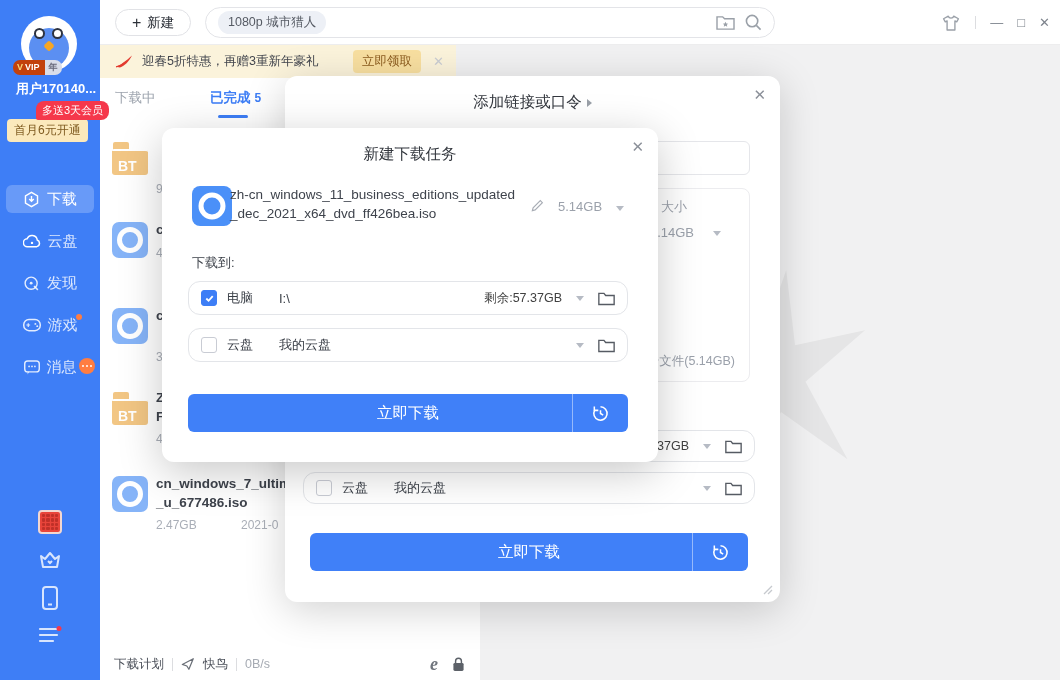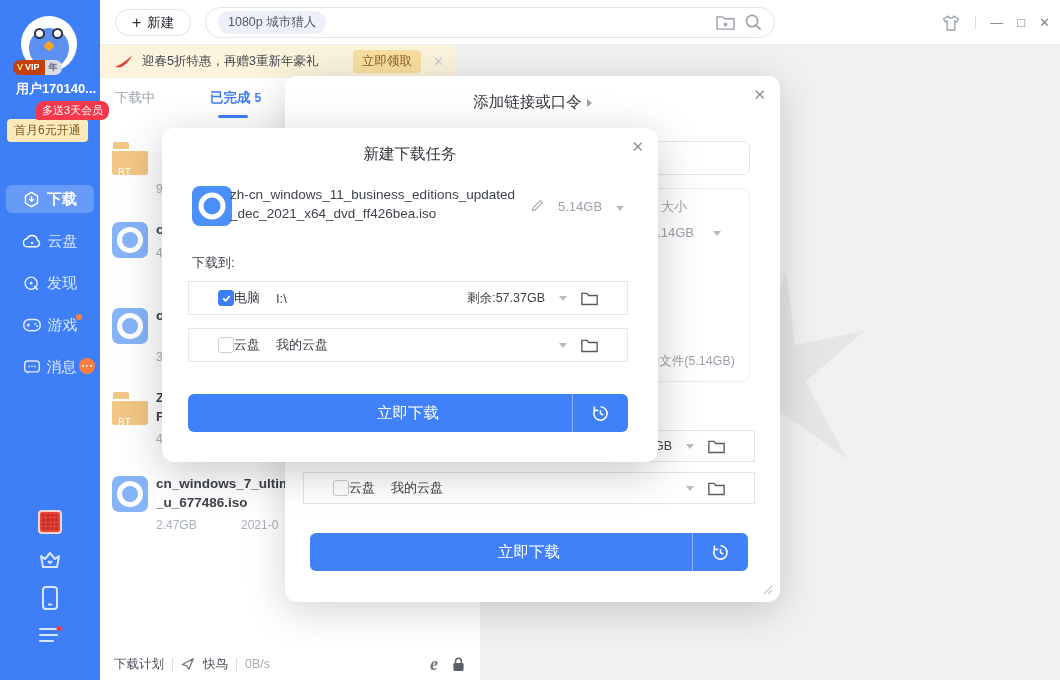--- a/index.html
+++ b/index.html
@@ -14,21 +14,21 @@
   .bird-eye { position:absolute; top:12px; width:11px; height:11px; border-radius:50%; background:#fff; border:2.5px solid #2e3340; }
   .bird-beak { position:absolute; left:24px; top:26px; width:8px; height:8px; background:#f6a623; transform:rotate(45deg); border-radius:2px; }
   .vip-badge { left:13px; top:60px; height:15px; display:flex; font-size:9px; font-weight:bold; line-height:15px; }
   .vip-main { background:#c2410c; color:#fff; border-radius:7px 0 0 7px; padding:0 5px 0 4px; }
   .vip-main .v { color:#f8d878; margin-right:2px; }
   .vip-year { background:#d9dde9; color:#667; border-radius:0 7px 7px 0; padding:0 4px; }
   .username { left:0; top:80px; width:112px; text-align:center; color:#fff; font-size:13px; font-weight:bold; }
   .badge-red { left:36px; top:101px; background:#f5384b; color:#fff; font-size:11px; padding:2px 6px; border-radius:8px 8px 8px 2px; white-space:nowrap; z-index:2; }
   .badge-yellow { left:7px; top:119px; background:#fbe9bc; color:#7e5a1f; font-size:12px; padding:3px 7px; border-radius:4px; white-space:nowrap;text-align:right; }
   .nav-item { left:6px; width:88px; height:28px; display:flex; align-items:center; justify-content:center; gap:7px; color:rgba(255,255,255,.82); font-size:15px; border-radius:6px; }
-  .nav-item.active { background:rgba(255,255,255,.22); color:#fff; font-weight:bold;justify-content:center; }
+  .nav-item.active { background:rgba(255,255,255,.22); color:#fff; font-weight:normal;justify-content:center; }
   .nav-item svg { flex:0 0 auto; }
   .dot-orange { position:absolute; width:6px; height:6px; border-radius:50%; background:#ff7d41; }
   .msg-badge { position:absolute; right:-1px; top:5px; width:16px; height:16px; border-radius:50%; background:#ff7d41; display:flex; align-items:center; justify-content:center; }
   .msg-badge i { width:2.5px; height:2.5px; border-radius:50%; background:#fff; margin:0 0.8px; }
   .side-ico { left:0; width:100px; display:flex; justify-content:center; }
   .red-grid { width:24px; height:24px; background:#e8443a; border:2px solid #f3d7cf; border-radius:4px; display:grid; grid-template-columns:repeat(4,1fr); grid-template-rows:repeat(4,1fr); gap:1px; padding:2px; }
   .red-grid i { background:#c03028; border-radius:1px; }
 
   
   .toolbar { left:100px; top:0; width:960px; height:45px; background:#fff; border-bottom:1px solid #ededee; z-index:2; }
@@ -58,40 +58,40 @@
   .tab-underline { position:absolute; left:118px; top:37px; width:30px; height:3px; border-radius:2px; background:#3d7ef6; }
 
   
   .task { left:0; width:380px; height:60px; }
   .t-icon { position:absolute; left:12px; top:0; width:36px; height:36px; }
   .iso-icon { border-radius:7px; background:#86b4f8; }
   .iso-icon:after { content:""; position:absolute; left:50%; top:50%; width:16px; height:16px; transform:translate(-50%,-50%); border:5px solid #fff; border-radius:50%; }
   .folder-bt { }
   .folder-bt .tab { position:absolute; left:1px; top:2px; width:16px; height:9px; background:#f2c684; border-radius:2px 2px 0 0; }
   .folder-bt .body { position:absolute; left:0; top:9px; width:36px; height:26px; background:#f2c684; border-radius:2px 3px 3px 3px; border-top:2px solid #fff; }
-  .folder-bt .bt { position:absolute; left:6px; top:18px; color:#fff; font-size:10px; font-weight:normal;margin-top:9px; }
+  .folder-bt .bt { position:absolute; left:6px; top:18px; color:#fff; font-size:14px; font-weight:bold; }
   .t-l1 { position:absolute; left:56px; top:0; font-size:13.5px; font-weight:bold; color:#3e434c; white-space:nowrap; }
   .t-l2 { position:absolute; left:56px; top:19px; font-size:13.5px; font-weight:bold; color:#3e434c; white-space:nowrap; }
   .t-size { position:absolute; left:56px; top:42px; font-size:12px; color:#a9aeb7; white-space:nowrap; }
   .t-date { position:absolute; left:141px; top:42px; font-size:12px; color:#a9aeb7; white-space:nowrap; }
 
   
   .statusbar { left:0; top:603px; width:380px; height:32px; background:#fff; display:flex; align-items:center; padding:0 14px; gap:8px; font-size:12.5px; color:#4a4f58; }
   .status-speed { color:#a6abb3; }
   .status-right { margin-left:auto; display:flex; align-items:center; gap:13px; }
   .ie-e { font-family:"Liberation Serif","DejaVu Serif",serif; font-style:italic; font-weight:bold; font-size:18px; color:#70757d; line-height:1; }
 
   
   .dialog { background:#fff; border-radius:12px; box-shadow:0 8px 40px rgba(0,0,0,.18); }
   .add-dialog { left:285px; top:76px; width:495px; height:526px; z-index:10; }
   .modal { left:162px; top:128px; width:496px; height:334px; z-index:20; box-shadow:0 10px 44px rgba(0,0,0,.22); }
   .dlg-close { position:absolute; right:14px; top:10px; color:#8b9099; font-size:15px; cursor:default; }
   .dlg-title { position:absolute; left:0; top:16px; width:100%; text-align:center; font-size:15.5px; font-weight:500; color:#33373e; }
   .title-caret { display:inline-block; width:0; height:0; border-left:5px solid #9aa0a8; border-top:4px solid transparent; border-bottom:4px solid transparent; margin-left:5px; }
-  .loc-row { position:absolute; border:1px solid #e3e5e9; border-radius:0; background:#fff; display:flex; align-items:center; padding:0 29px; }
+  .loc-row { position:absolute; border:1px solid #e3e5e9; border-radius:12px; background:#fff; display:flex; align-items:center; padding:0 12px; gap:10px; }
   .checkbox { width:16px; height:16px; border-radius:3px; border:1px solid #c9ccd4; background:#fff; flex:0 0 auto; }
   .checkbox.checked { background:#3d7ef6; border-color:#3d7ef6; display:flex; align-items:center; justify-content:center; }
   .loc-label { font-size:13px; color:#3a3f47; }
   .loc-path { font-size:13px; color:#3a3f47; margin-left:16px; }
   .loc-right { margin-left:auto; display:flex; align-items:center; gap:14px; }
   .loc-free { font-size:12.5px; color:#404040; }
   .caret-down { width:0; height:0; border-top:5px solid #b6bbc4; border-left:4.5px solid transparent; border-right:4.5px solid transparent; }
   .btn-download { position:absolute; background:#4080f8; border-radius:6px; display:flex; align-items:center; justify-content:center; color:#fff; font-size:15.5px; }
   .btn-dl-right { position:absolute; right:0; top:0; height:100%; width:56px; display:flex; align-items:center; justify-content:center; border-left:1px solid rgba(255,255,255,.45); }
   .modal-file-icon { position:absolute; left:30px; top:58px; width:40px; height:40px; border-radius:8px; background:#4b90f8; }

